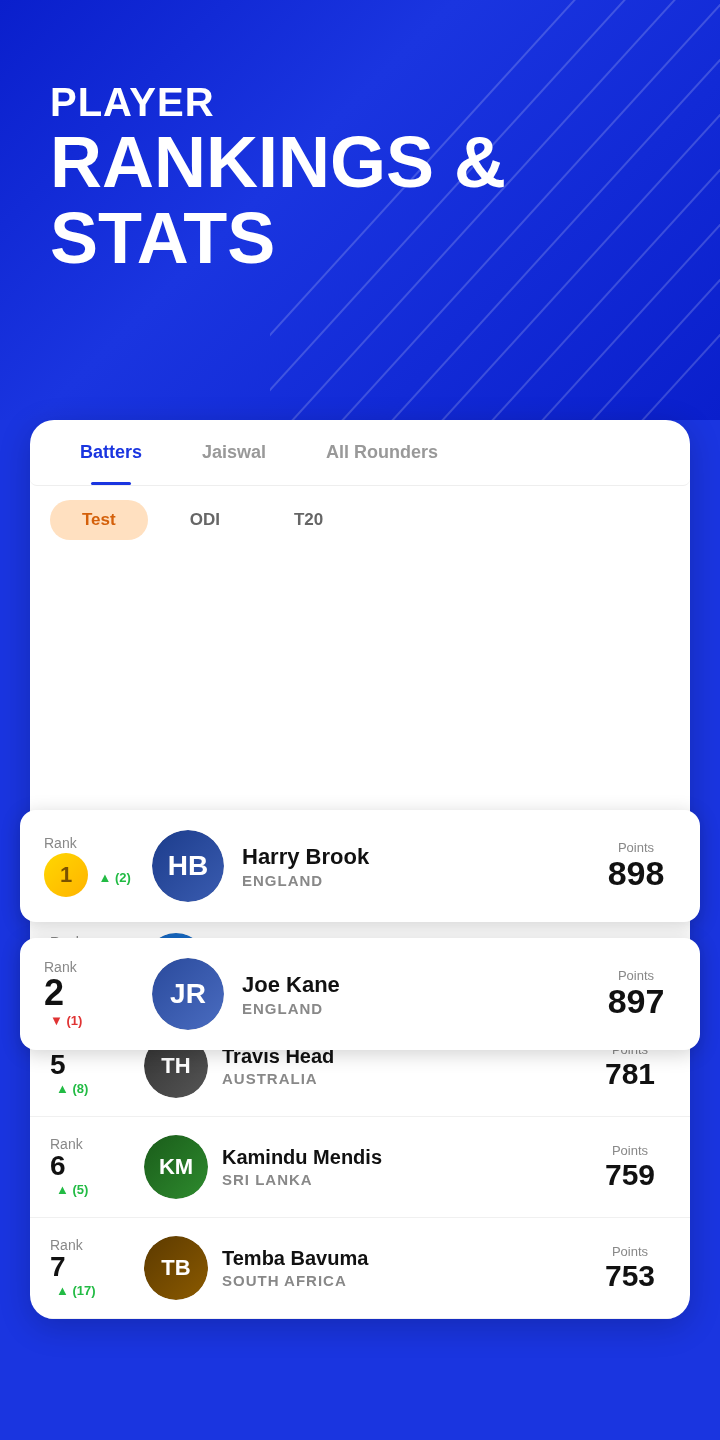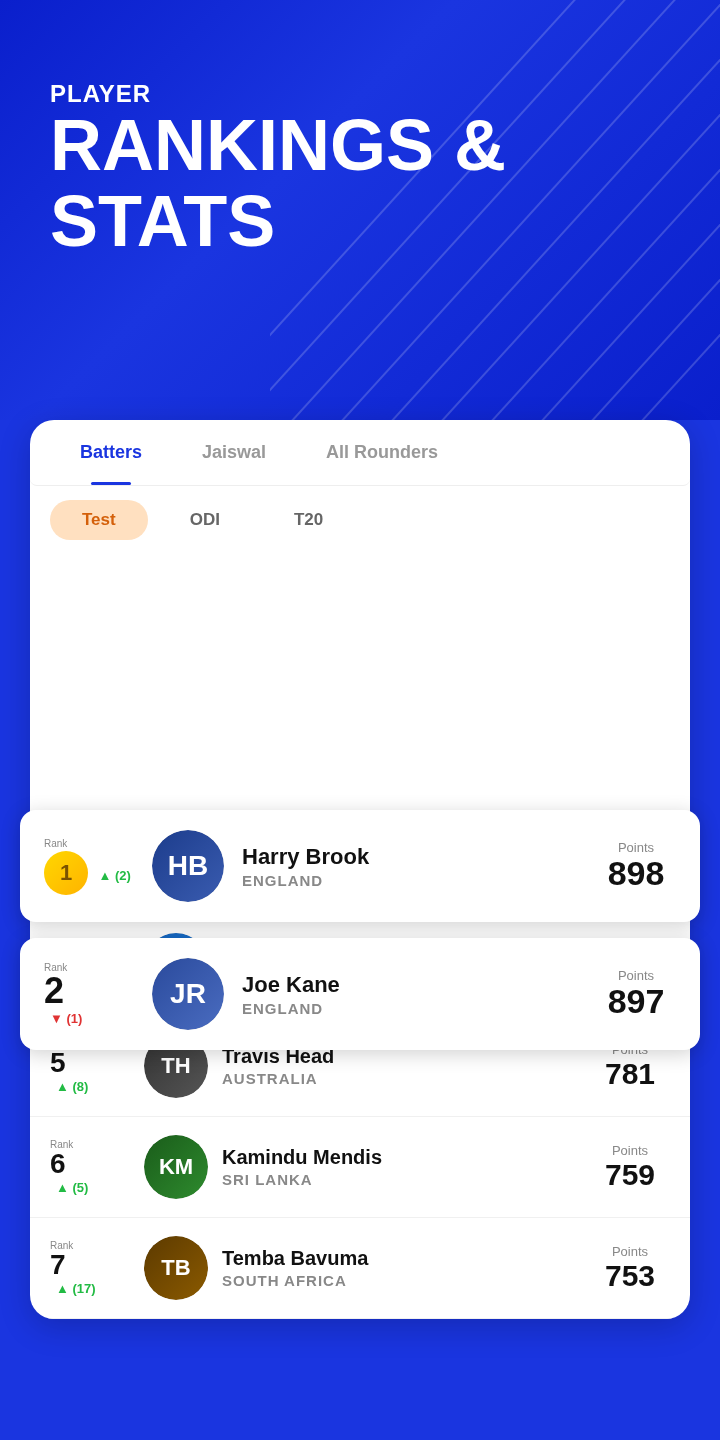--- a/index.html
+++ b/index.html
@@ -19,21 +19,21 @@
       overflow: hidden;
     }
 
     .hero-text {
       position: relative;
       z-index: 2;
       padding: 80px 50px 40px;
     }
 
     .hero-subtitle {
-      font-size: 24px;
+      font-size: 40px;
       font-weight: 700;
       color: white;
       letter-spacing: 1px;
       text-transform: uppercase;
     }
 
     .hero-title {
       font-size: 72px;
       font-weight: 900;
       color: white;
@@ -132,21 +132,21 @@
       padding: 20px 24px;
       display: flex;
       align-items: center;
     }
 
     .rank-section {
       min-width: 90px;
     }
 
     .rank-label {
-      font-size: 10px;
+      font-size: 14px;
       color: #888;
       font-weight: 500;
     }
 
     .rank-num {
       font-size: 36px;
       font-weight: 800;
       color: #111;
       line-height: 1;
     }

